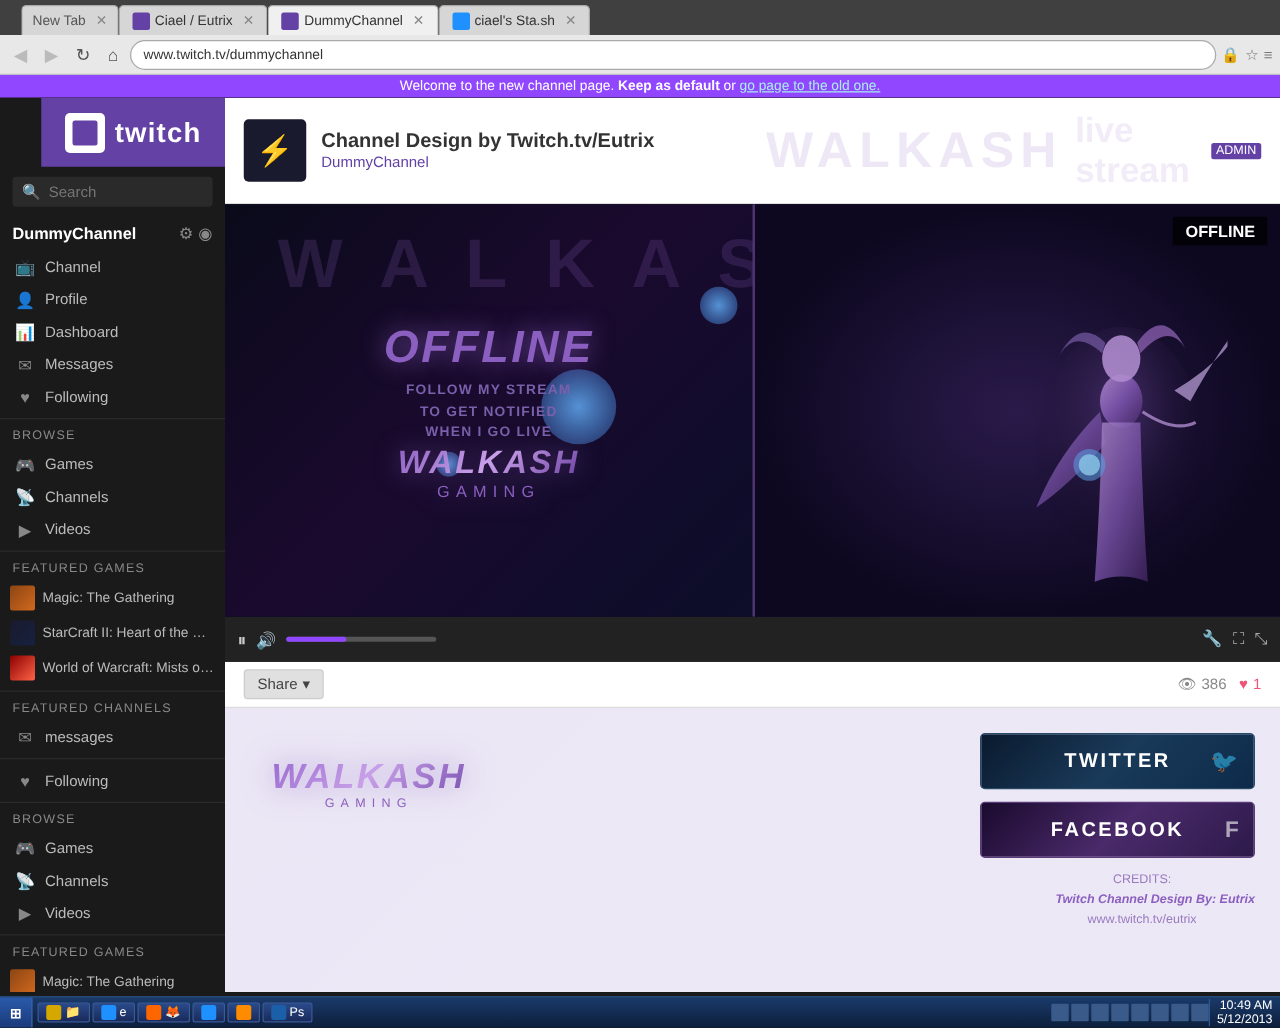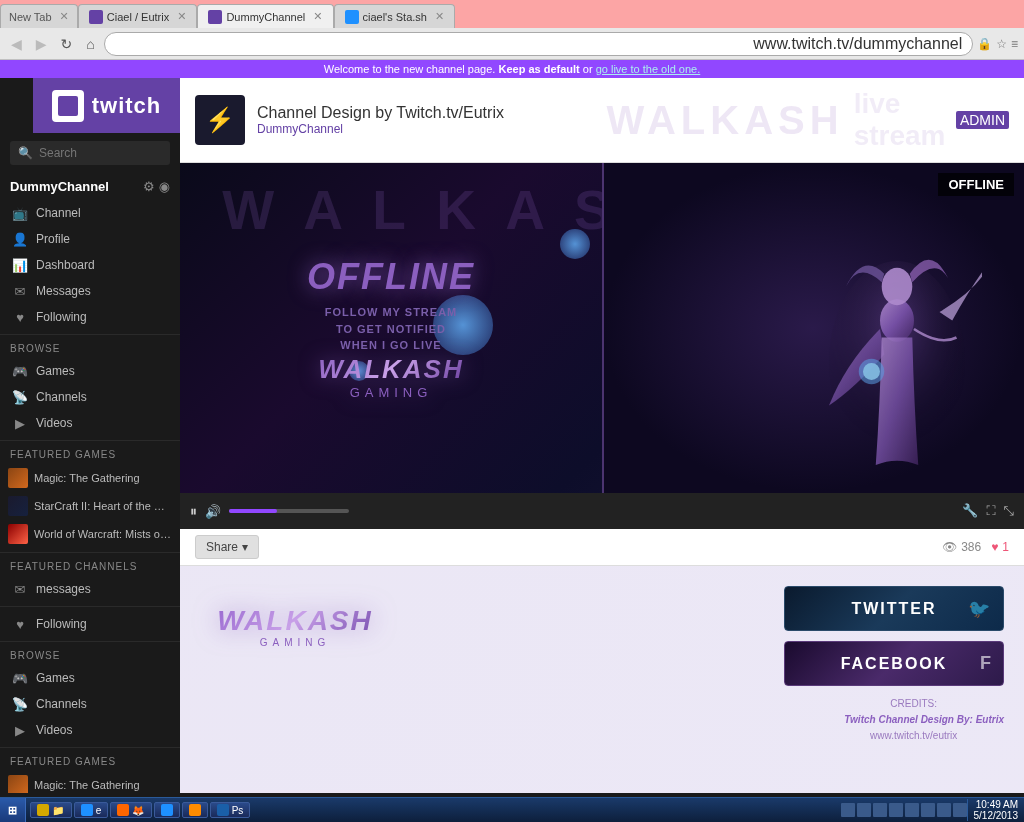--- a/index.html
+++ b/index.html
@@ -1,30 +1,30 @@
 <!DOCTYPE html>
 <html><head>
   <meta charset="utf-8">
   <style>
     * { margin: 0; padding: 0; box-sizing: border-box; }
     body { font-family: Arial, sans-serif; font-size: 12px; background: #1a1a1a; color: #ccc; overflow: hidden; width: 1024px; height: 822px; }
-    .tab-bar { display: flex; align-items: flex-end; background: #fca5a5; padding: 4px 0 0 0; height: 28px; }
+    .tab-bar { display: flex; align-items: flex-end; background: #404040; padding: 4px 0 0 17px; height: 28px; }
     .tab { display: flex; align-items: center; padding: 4px 10px; font-size: 11px; color: #333; background: #d6d6d6; border-radius: 4px 4px 0 0; border: 1px solid #aaa; border-bottom: none; max-width: 170px; gap: 4px; cursor: pointer; height: 24px; }
     .tab.active { background: #f0f0f0; z-index: 2; }
     .tab-favicon { width: 14px; height: 14px; background: #6441a5; border-radius: 2px; flex-shrink: 0; }
     .tab-favicon.blue { background: #1e90ff; }
     .tab-label { flex: 1; overflow: hidden; text-overflow: ellipsis; white-space: nowrap; font-size: 11px; }
     .tab-close { font-size: 11px; color: #888; cursor: pointer; margin-left: 4px; }
     .new-tab { display: flex; align-items: center; padding: 4px 8px; font-size: 11px; color: #555; cursor: pointer; height: 24px; }
 
     .nav-bar { display: flex; align-items: center; background: #e8e8e8; border-bottom: 1px solid #c0c0c0; padding: 3px 6px; gap: 4px; height: 32px; }
     .nav-btn { background: none; border: none; cursor: pointer; color: #555; font-size: 14px; padding: 2px 5px; border-radius: 3px; }
     .nav-btn.disabled { color: #bbb; cursor: default; }
     .address-bar { flex: 1; background: white; border: 1px solid #aaa; border-radius: 12px; padding: 2px 10px; font-size: 12px; color: #333; display: flex; align-items: center; height: 24px; }
-    .address-text { flex: 1; font-size: 16px; color: #333; text-align: right; }
+    .address-text { flex: 1; font-size: 11px; color: #333; }
     .nav-icons { display: flex; gap: 4px; color: #777; }
 
     .info-bar { background: #9147ff; color: white; text-align: center; font-size: 11px; padding: 3px; }
     .info-bar a { color: #aee; text-decoration: underline; cursor: pointer; }
     .info-bar strong { font-weight: bold; }
 
     
     .main-layout { display: flex; width: 100%; height: calc(822px - 28px - 32px - 22px - 25px); }
 
     
@@ -64,23 +64,23 @@
     .content-area { flex: 1; background: #e8e8e8; overflow-y: auto; overflow-x: hidden; }
     .content-area::-webkit-scrollbar { width: 6px; }
     .content-area::-webkit-scrollbar-track { background: #ccc; }
     .content-area::-webkit-scrollbar-thumb { background: #999; }
 
     
     .channel-header { background: white; display: flex; align-items: center; padding: 10px 15px; border-bottom: 1px solid #ddd; }
     .channel-logo { width: 50px; height: 50px; background: #1a1a2e; border-radius: 4px; display: flex; align-items: center; justify-content: center; margin-right: 12px; flex-shrink: 0; }
     .channel-logo-bolt { color: white; font-size: 24px; }
     .channel-info { flex: 1; }
-    .channel-title { font-size: 16px; font-weight: normal; color: #333; }
+    .channel-title { font-size: 16px; font-weight: bold; color: #333; }
     .channel-name-link { color: #6441a5; font-size: 12px; cursor: pointer; }
-    .admin-badge { background: #6441a5; color: white; font-size: 14px; padding: 1px 4px; border-radius: 2px; text-transform: uppercase; }
+    .admin-badge { background: #6441a5; color: white; font-size: 10px; padding: 1px 4px; border-radius: 2px; text-transform: uppercase; }
 
     
     .video-player { position: relative; width: 100%; background: #0d0d1a; }
     .video-inner { width: 100%; height: 330px; background: #0d0d1a; position: relative; overflow: hidden; }
     .video-bg { position: absolute; top: 0; left: 0; width: 100%; height: 100%; background: linear-gradient(135deg, #0a0a1a 0%, #1a0a2e 30%, #0d0d2a 60%, #1a1a3a 100%); }
 
     
     .offline-overlay { position: absolute; top: 0; left: 0; width: 50%; height: 100%; display: flex; flex-direction: column; align-items: center; justify-content: center; text-align: center; z-index: 2; }
     .offline-text { color: #8B5FBF; font-size: 36px; font-weight: 900; text-transform: uppercase; letter-spacing: 2px; font-style: italic; text-shadow: 0 0 20px rgba(139, 95, 191, 0.8); }
     .follow-text { color: #7a5faa; font-size: 11px; font-weight: bold; text-transform: uppercase; letter-spacing: 1px; margin-top: 6px; line-height: 1.5; }
@@ -198,21 +198,21 @@
       <span>🔒</span>
       <span>☆</span>
       <span>≡</span>
     </div>
   </div>
 
   <div class="info-bar">
     <span>Welcome to the new channel page.</span>
     <strong>Keep as default</strong>
     <span> or </span>
-    <a>go live to the old one.</a>
+    <a>go page to the old one.</a>
   </div>
 </div>
 
 <div class="main-layout">
 
   <div class="sidebar">
 
     <div class="twitch-logo">
       <div class="twitch-logo-icon">
         <div class="twitch-logo-inner"></div>

